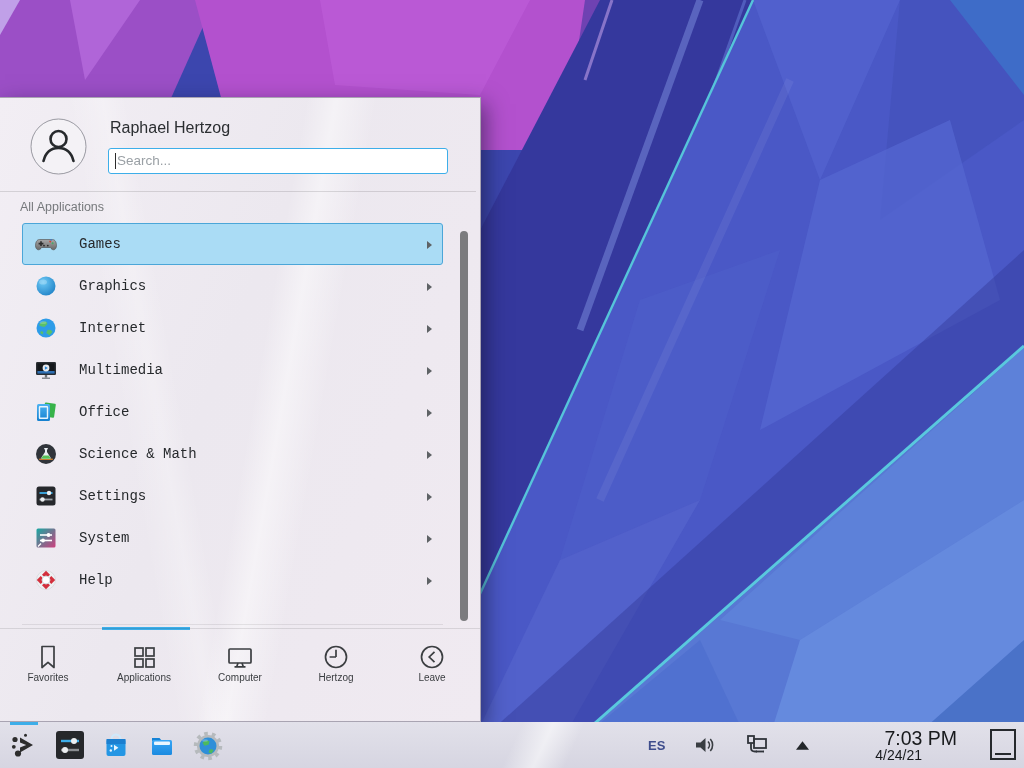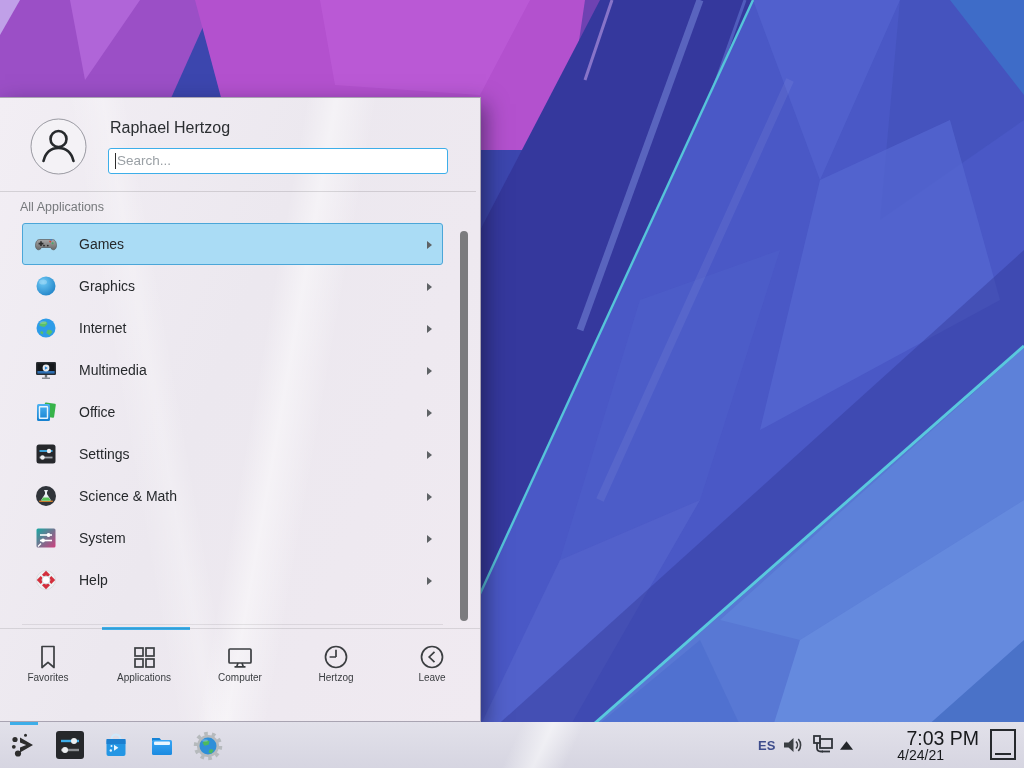--- a/index.html
+++ b/index.html
@@ -21,21 +21,21 @@
   .search-wrap{position:absolute;left:108px;top:50px;width:340px;height:26px;}
   .search-input{width:100%;height:100%;box-sizing:border-box;background:#fff;border:1px solid #3daee9;
     border-radius:3px;padding:0 6px 2px 8px;font-size:13.5px;font-family:"Liberation Sans",sans-serif;color:#2b2e31;outline:none;}
   .search-input::placeholder{color:#9aa0a5;}
   .text-caret{position:absolute;left:7px;top:5px;width:1px;height:16px;background:#2b2b2b;}
   .section-label{position:absolute;top:102px;left:20px;font-size:12.5px;color:#76797c;}
 
   .app-list{position:absolute;top:125px;left:22px;width:421px;height:401px;overflow:hidden;
     border-bottom:1px solid rgba(0,0,0,.08);}
   .app-row{height:42px;display:flex;align-items:center;position:relative;border:1px solid transparent;
-    border-radius:3px;box-sizing:border-box;cursor:default;}
+    border-radius:3px;box-sizing:border-box;cursor:default;font-family:Liberation Mono, monospace;}
   .app-row.selected{background:#aadcf5;border-color:#4ba6d8;}
   .app-row .cicon{width:24px;height:24px;margin-left:11px;flex:0 0 24px;}
   .app-row .clabel{margin-left:21px;font-size:14px;color:#26292c;}
   .app-row .arrow{position:absolute;right:10px;top:17px;width:0;height:0;
     border-left:5px solid #5e6265;border-top:4px solid transparent;border-bottom:4px solid transparent;}
   .scrollbar{position:absolute;left:460px;top:133px;width:8px;height:390px;background:#7b7b7e;border-radius:4px;}
 
   .tabbar{position:absolute;left:0;right:0;bottom:0;height:92px;border-top:1px solid rgba(0,0,0,.1);display:flex;}
   .tab{flex:1;display:flex;flex-direction:column;align-items:center;padding-top:13px;cursor:default;}
   .tab .ticon{width:30px;height:30px;}
@@ -43,21 +43,21 @@
   .tab-indicator{position:absolute;left:102px;top:529px;width:88px;height:3px;background:#3daee9;}
 
   
   .taskbar{position:absolute;left:0;bottom:0;width:1024px;height:46px;
     background:linear-gradient(#e2e1ea,#d6d5e1);}
   .taskbar .tb-sheen{position:absolute;inset:0;pointer-events:none;
     background:linear-gradient(115deg,transparent 50%,rgba(255,255,255,.55) 53%,transparent 56%);}
   .tb-apps{position:absolute;left:8px;top:7px;display:flex;gap:14px;}
   .tb-app{width:32px;height:32px;}
   .active-line{position:absolute;left:10px;top:0;width:28px;height:3px;background:#3daee9;}
-  .tray{position:absolute;right:6px;top:0;height:46px;display:flex;align-items:center;gap:5px;}
+  .tray{position:absolute;right:6px;top:0;height:46px;display:flex;align-items:center;gap:27px;}
   .kb-layout{font-size:13px;font-weight:bold;color:#3e4d8c;}
   .clock{text-align:center;color:#17191c;margin:0 4px;}
   .clock .time{font-size:19.5px;line-height:20px;margin-left:44px;}
   .clock .date{font-size:14px;line-height:15px;}
 </style>
 </head>
 <body>
 
 <div class="desktop">
 
@@ -182,37 +182,37 @@
               </defs>
               <rect x="10" y="3" width="11" height="14" rx="1" fill="#37b34a" transform="rotate(8 15 10)"></rect>
               <rect x="3" y="4" width="13" height="17" rx="1.5" fill="url(#ofg)"></rect>
               <rect x="5.5" y="6.8" width="8" height="11.4" rx="0.5" fill="none" stroke="#e8f4fd" stroke-width="1.4"></rect>
             </svg></span>
           <span class="clabel">Office</span>
           <span class="arrow"></span>
         </div>
         <div class="app-row">
           <span class="cicon"><svg viewBox="0 0 24 24">
+              <circle cx="12" cy="12" r="10" fill="#30343a"></circle>
+              <rect x="5" y="16.4" width="14" height="1.6" rx="0.8" fill="#c77b2e"></rect>
+              <path d="M10.2 6h3.6v1.2l-.8.3v2.6l3.4 5.1c.5.8 0 1.8-1 1.8h-6.8c-1 0-1.5-1-1-1.8l3.4-5.1V7.5l-.8-.3z" fill="#e9eef2"></path>
+              <path d="M9.2 13.5h5.6l1.4 2.1c.3.5 0 1.1-.6 1.1H8.4c-.6 0-.9-.6-.6-1.1z" fill="#58c257"></path>
+            </svg></span>
+          <span class="clabel">Science &amp; Math</span>
+          <span class="arrow"></span>
+        </div>
+        <div class="app-row">
+          <span class="cicon"><svg viewBox="0 0 24 24">
               <rect x="2.5" y="2.5" width="19" height="19" rx="2.5" fill="#26282c"></rect>
               <line x1="5.5" y1="9" x2="18.5" y2="9" stroke="#3daee9" stroke-width="1.8"></line>
               <circle cx="15" cy="9" r="2.2" fill="#eceff1"></circle>
               <line x1="5.5" y1="15.5" x2="18.5" y2="15.5" stroke="#9aa0a6" stroke-width="1.8"></line>
               <circle cx="8.5" cy="15.5" r="2.2" fill="#eceff1"></circle>
             </svg></span>
           <span class="clabel">Settings</span>
-          <span class="arrow"></span>
-        </div>
-        <div class="app-row">
-          <span class="cicon"><svg viewBox="0 0 24 24">
-              <circle cx="12" cy="12" r="10" fill="#30343a"></circle>
-              <rect x="5" y="16.4" width="14" height="1.6" rx="0.8" fill="#c77b2e"></rect>
-              <path d="M10.2 6h3.6v1.2l-.8.3v2.6l3.4 5.1c.5.8 0 1.8-1 1.8h-6.8c-1 0-1.5-1-1-1.8l3.4-5.1V7.5l-.8-.3z" fill="#e9eef2"></path>
-              <path d="M9.2 13.5h5.6l1.4 2.1c.3.5 0 1.1-.6 1.1H8.4c-.6 0-.9-.6-.6-1.1z" fill="#58c257"></path>
-            </svg></span>
-          <span class="clabel">Science &amp; Math</span>
           <span class="arrow"></span>
         </div>
         <div class="app-row">
           <span class="cicon"><svg viewBox="0 0 24 24">
               <defs>
                 <linearGradient id="syg" x1="0" y1="0" x2="1" y2="1">
                   <stop offset="0" stop-color="#18a8a2"></stop>
                   <stop offset="1" stop-color="#cf3f7e"></stop>
                 </linearGradient>
               </defs>

